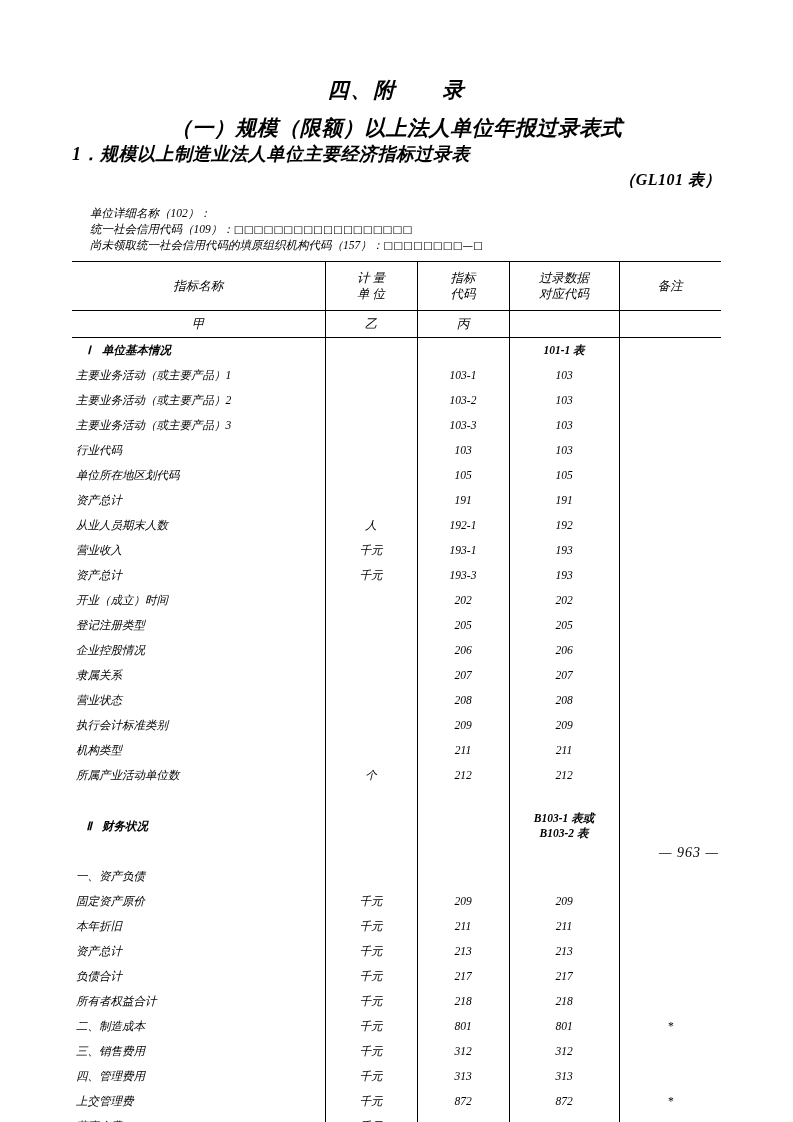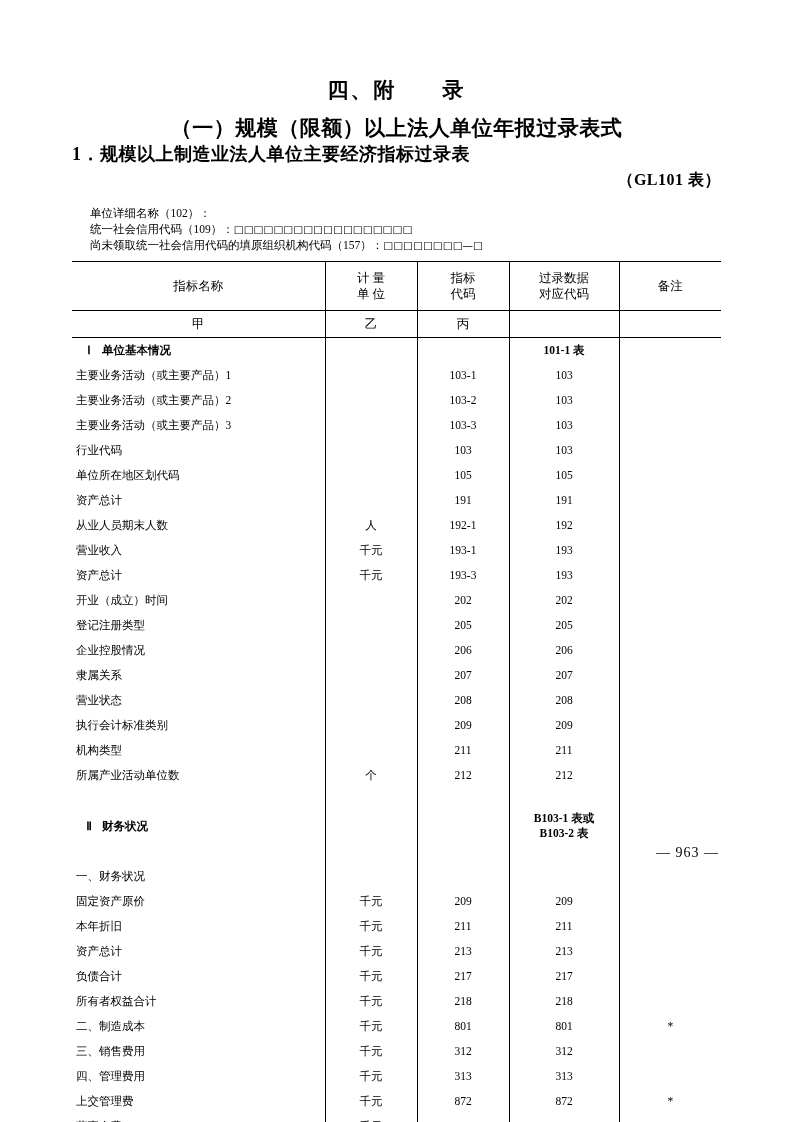--- a/index.html
+++ b/index.html
@@ -13,20 +13,21 @@
     font-family: "Liberation Serif", "DejaVu Serif", serif;
     color: #000000;
     position: relative;
   }
   .page {
     position: relative;
     width: 793px;
     height: 909px;
     box-sizing: border-box;
     padding: 76px 72px 0 72px;
+    font-style: italic;
   }
   .title-main {
     text-align: center;
     font-size: 21px;
     font-weight: bold;
     letter-spacing: 2px;
     margin: 0 0 10px 0;
   }
   .title-sub1 {
     text-align: center;
@@ -325,21 +326,21 @@
           <td class="c last"></td>
         </tr>
         <tr class="rowgap">
           <td class="first">&nbsp;</td>
           <td>&nbsp;</td>
           <td>&nbsp;</td>
           <td>&nbsp;</td>
           <td class="last">&nbsp;</td>
         </tr>
         <tr>
-          <td class="first name ind0">一、财务状况</td>
+          <td class="first name ind0">一、资产负债</td>
           <td class="c"></td>
           <td class="c"></td>
           <td class="c"></td>
           <td class="c last"></td>
         </tr>
         <tr>
           <td class="first name ind2">固定资产原价</td>
           <td class="c">千元</td>
           <td class="c">209</td>
           <td class="c">209</td>

